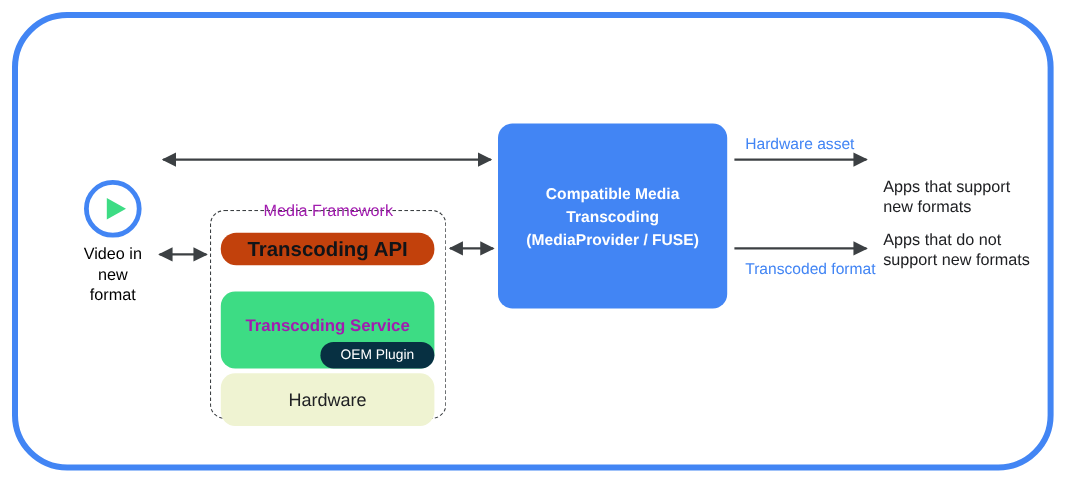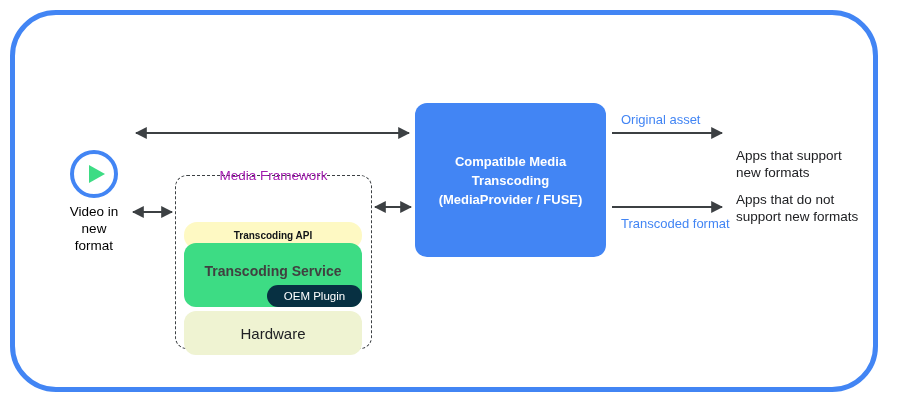--- a/index.html
+++ b/index.html
@@ -91,36 +91,36 @@
     position: absolute;
     box-sizing: border-box;
     border-radius: 10px;
     display: flex;
     align-items: center;
     justify-content: center;
     text-align: center;
   }
   .pill-api {
     left: 184px;
-    top: 222px;
+    top: 194px;
     width: 178px;
     height: 27px;
-    background: #fef9c3;
+    background: #c2410c;
     color: #111418;
-    font-size: 10px;
+    font-size: 17px;
     font-weight: bold;
     border-radius: 13px;
   }
   .pill-service {
     left: 184px;
     top: 243px;
     width: 178px;
     height: 64px;
     background: #3DDC84;
-    color: #404040;
+    color: #a21caf;
     font-size: 14px;
     font-weight: bold;
     border-radius: 12px;
     align-items: flex-start;
     padding-top: 20px;
   }
   .pill-oem {
     left: 267px;
     top: 285px;
     width: 95px;
@@ -245,21 +245,21 @@
   <div class="pill pill-oem">OEM Plugin</div>
 
   <div class="pill pill-hardware">Hardware</div>
 
   <div class="cmt-box">
     <span class="cmt-text">Compatible Media
 Transcoding
 (MediaProvider / FUSE)</span>
   </div>
 
-  <div class="asset-label" style="left:621px; top:112px;">Original asset</div>
+  <div class="asset-label" style="left:621px; top:112px;">Hardware asset</div>
   <div class="apps-label" style="left:736px; top:117px;margin-top:30px;">Apps that support
 new formats</div>
 
   <div class="asset-label" style="left:621px; top:216px;">Transcoded format</div>
   <div class="apps-label" style="left:736px; top:191px;">Apps that do not
 support new formats</div>
 
 </div>
 
 </body></html>

